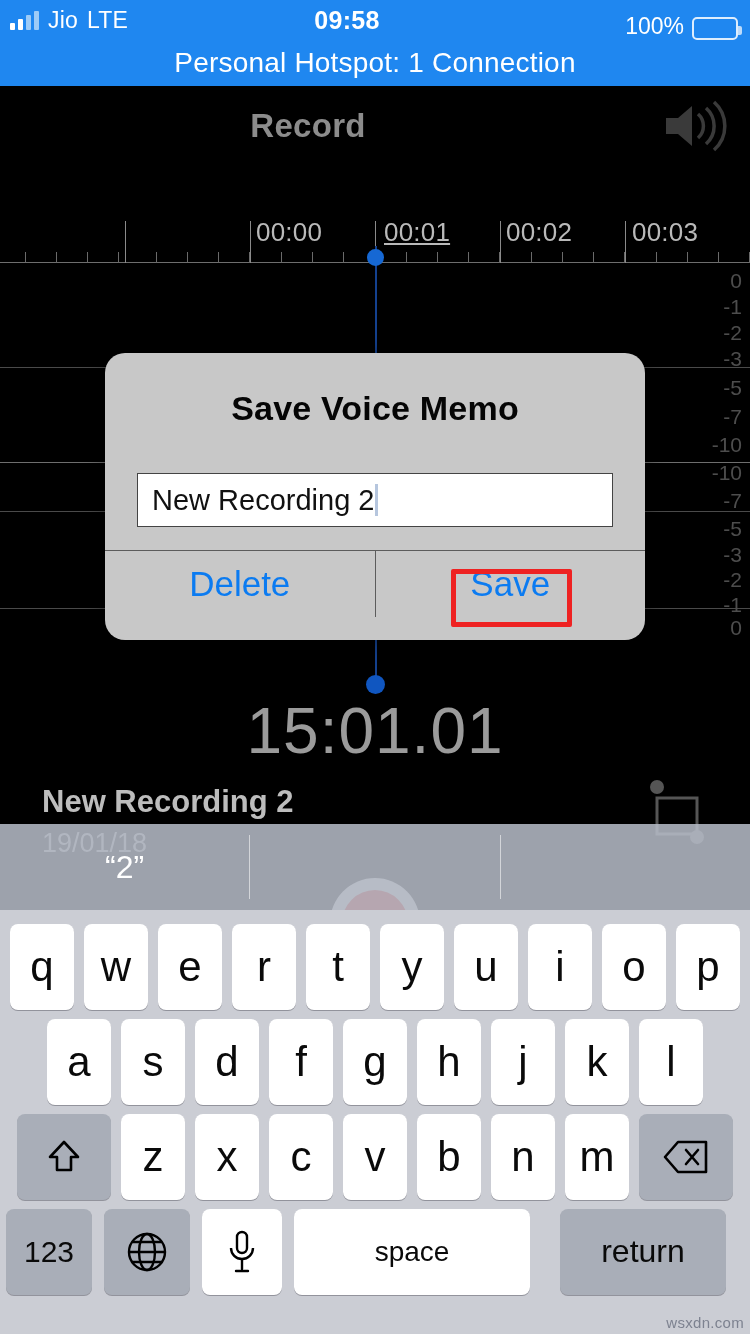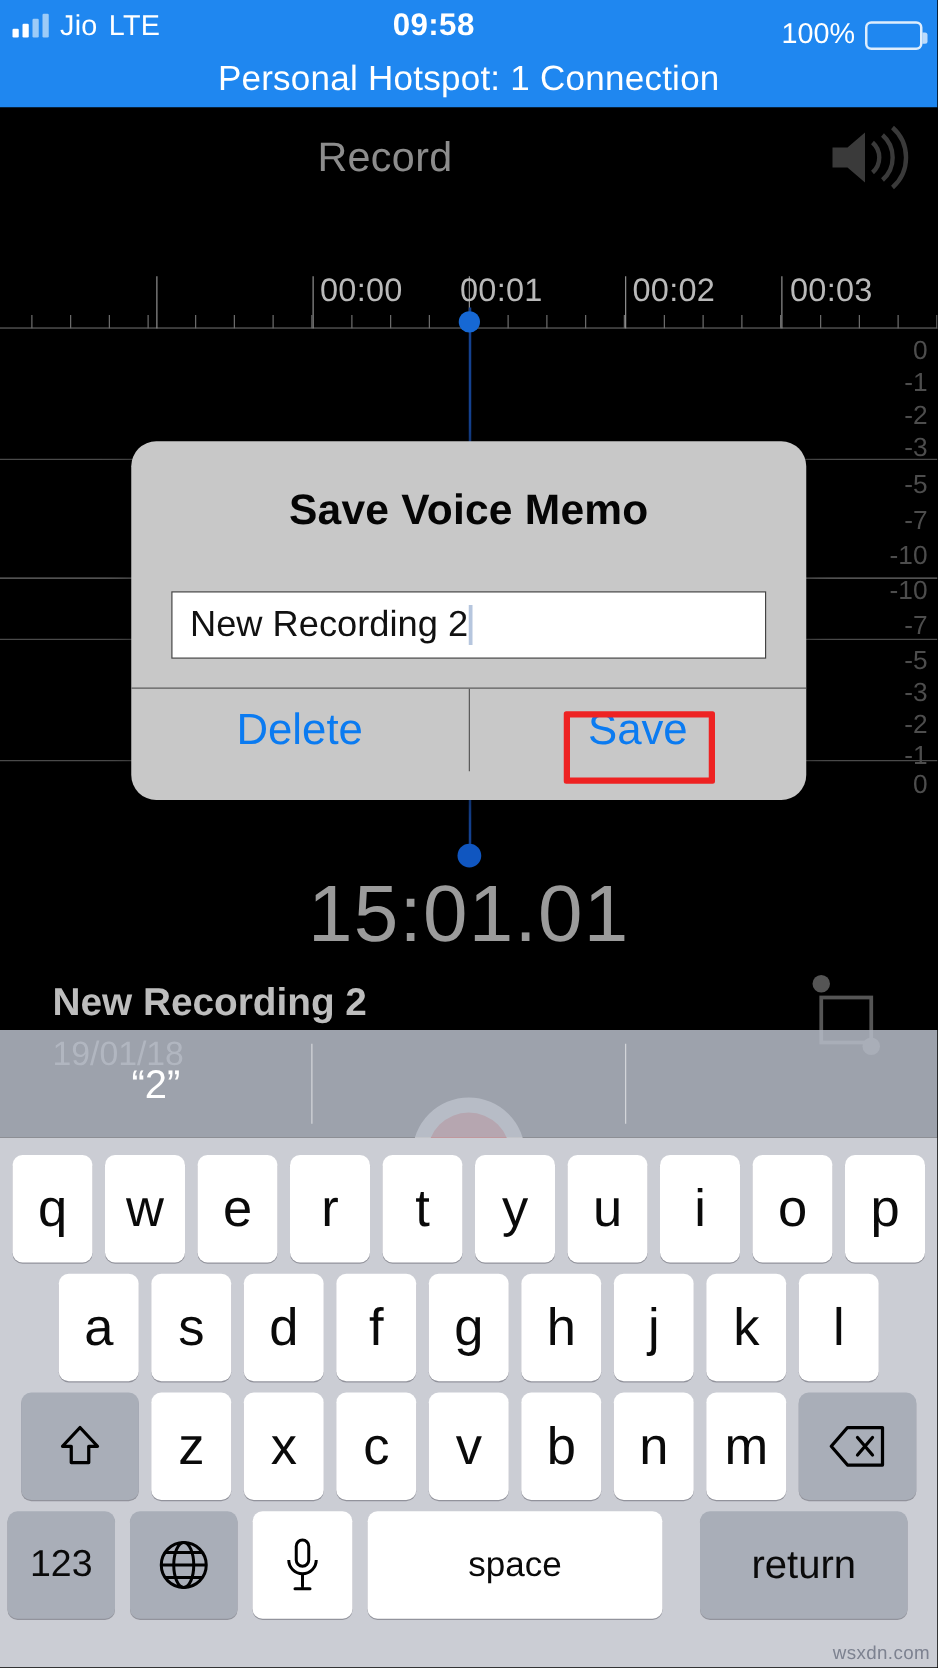--- a/index.html
+++ b/index.html
@@ -53,21 +53,21 @@
 
   
   #app { position:absolute; left:0; top:86px; width:750px; height:1248px; background:#000; }
 
   #app-header {
     position:absolute; left:0; top:0; width:750px; height:80px;
   }
   #app-title {
     position:absolute; left:0; top:0; width:616px; height:80px;
     display:flex; align-items:center; justify-content:center;
-    color:#8c8c8c; font-size:33px; font-weight:normal; letter-spacing:.3px;
+    color:#8c8c8c; font-size:33px; font-weight:bold; letter-spacing:.3px;
   }
   #speaker-btn { position:absolute; right:22px; top:14px; width:66px; height:52px; }
 
   
   #timeline { position:absolute; left:0; top:115px; width:750px; height:62px; }
   .tl-label {
     position:absolute; top:16px; color:#b9b9b9; font-size:26px; letter-spacing:.2px;
   }
   .tl-major { position:absolute; bottom:0; width:1px; background:#8a8a8a; height:42px; }
   .tl-minor { position:absolute; bottom:0; width:1px; background:#6a6a6a; height:11px; }
@@ -262,21 +262,21 @@
         <div class="tl-minor" style="left: 562px;"></div>
         <div class="tl-minor" style="left: 593px;"></div>
         <div class="tl-minor" style="left: 624px;"></div>
         <div class="tl-minor" style="left: 656px;"></div>
         <div class="tl-minor" style="left: 687px;"></div>
         <div class="tl-minor" style="left: 718px;"></div>
         <div class="tl-minor" style="left: 749px;"></div>
       </div>
     <div id="tl-labels">
         <div class="tl-label" style="left: 256px;">00:00</div>
-        <div class="tl-label" style="left: 368px;">00:01</div>
+        <div class="tl-label" style="left: 384px; text-decoration: underline;">00:01</div>
         <div class="tl-label" style="left: 506px;">00:02</div>
         <div class="tl-label" style="left: 632px;">00:03</div>
       </div>
   </div>
 
   <div id="waveform">
     <div id="wf-lines">
         <div class="wf-line" style="top: 104px;"></div>
         <div class="wf-line" style="top: 248px;"></div>
         <div class="wf-line" style="top: 345px;"></div>

